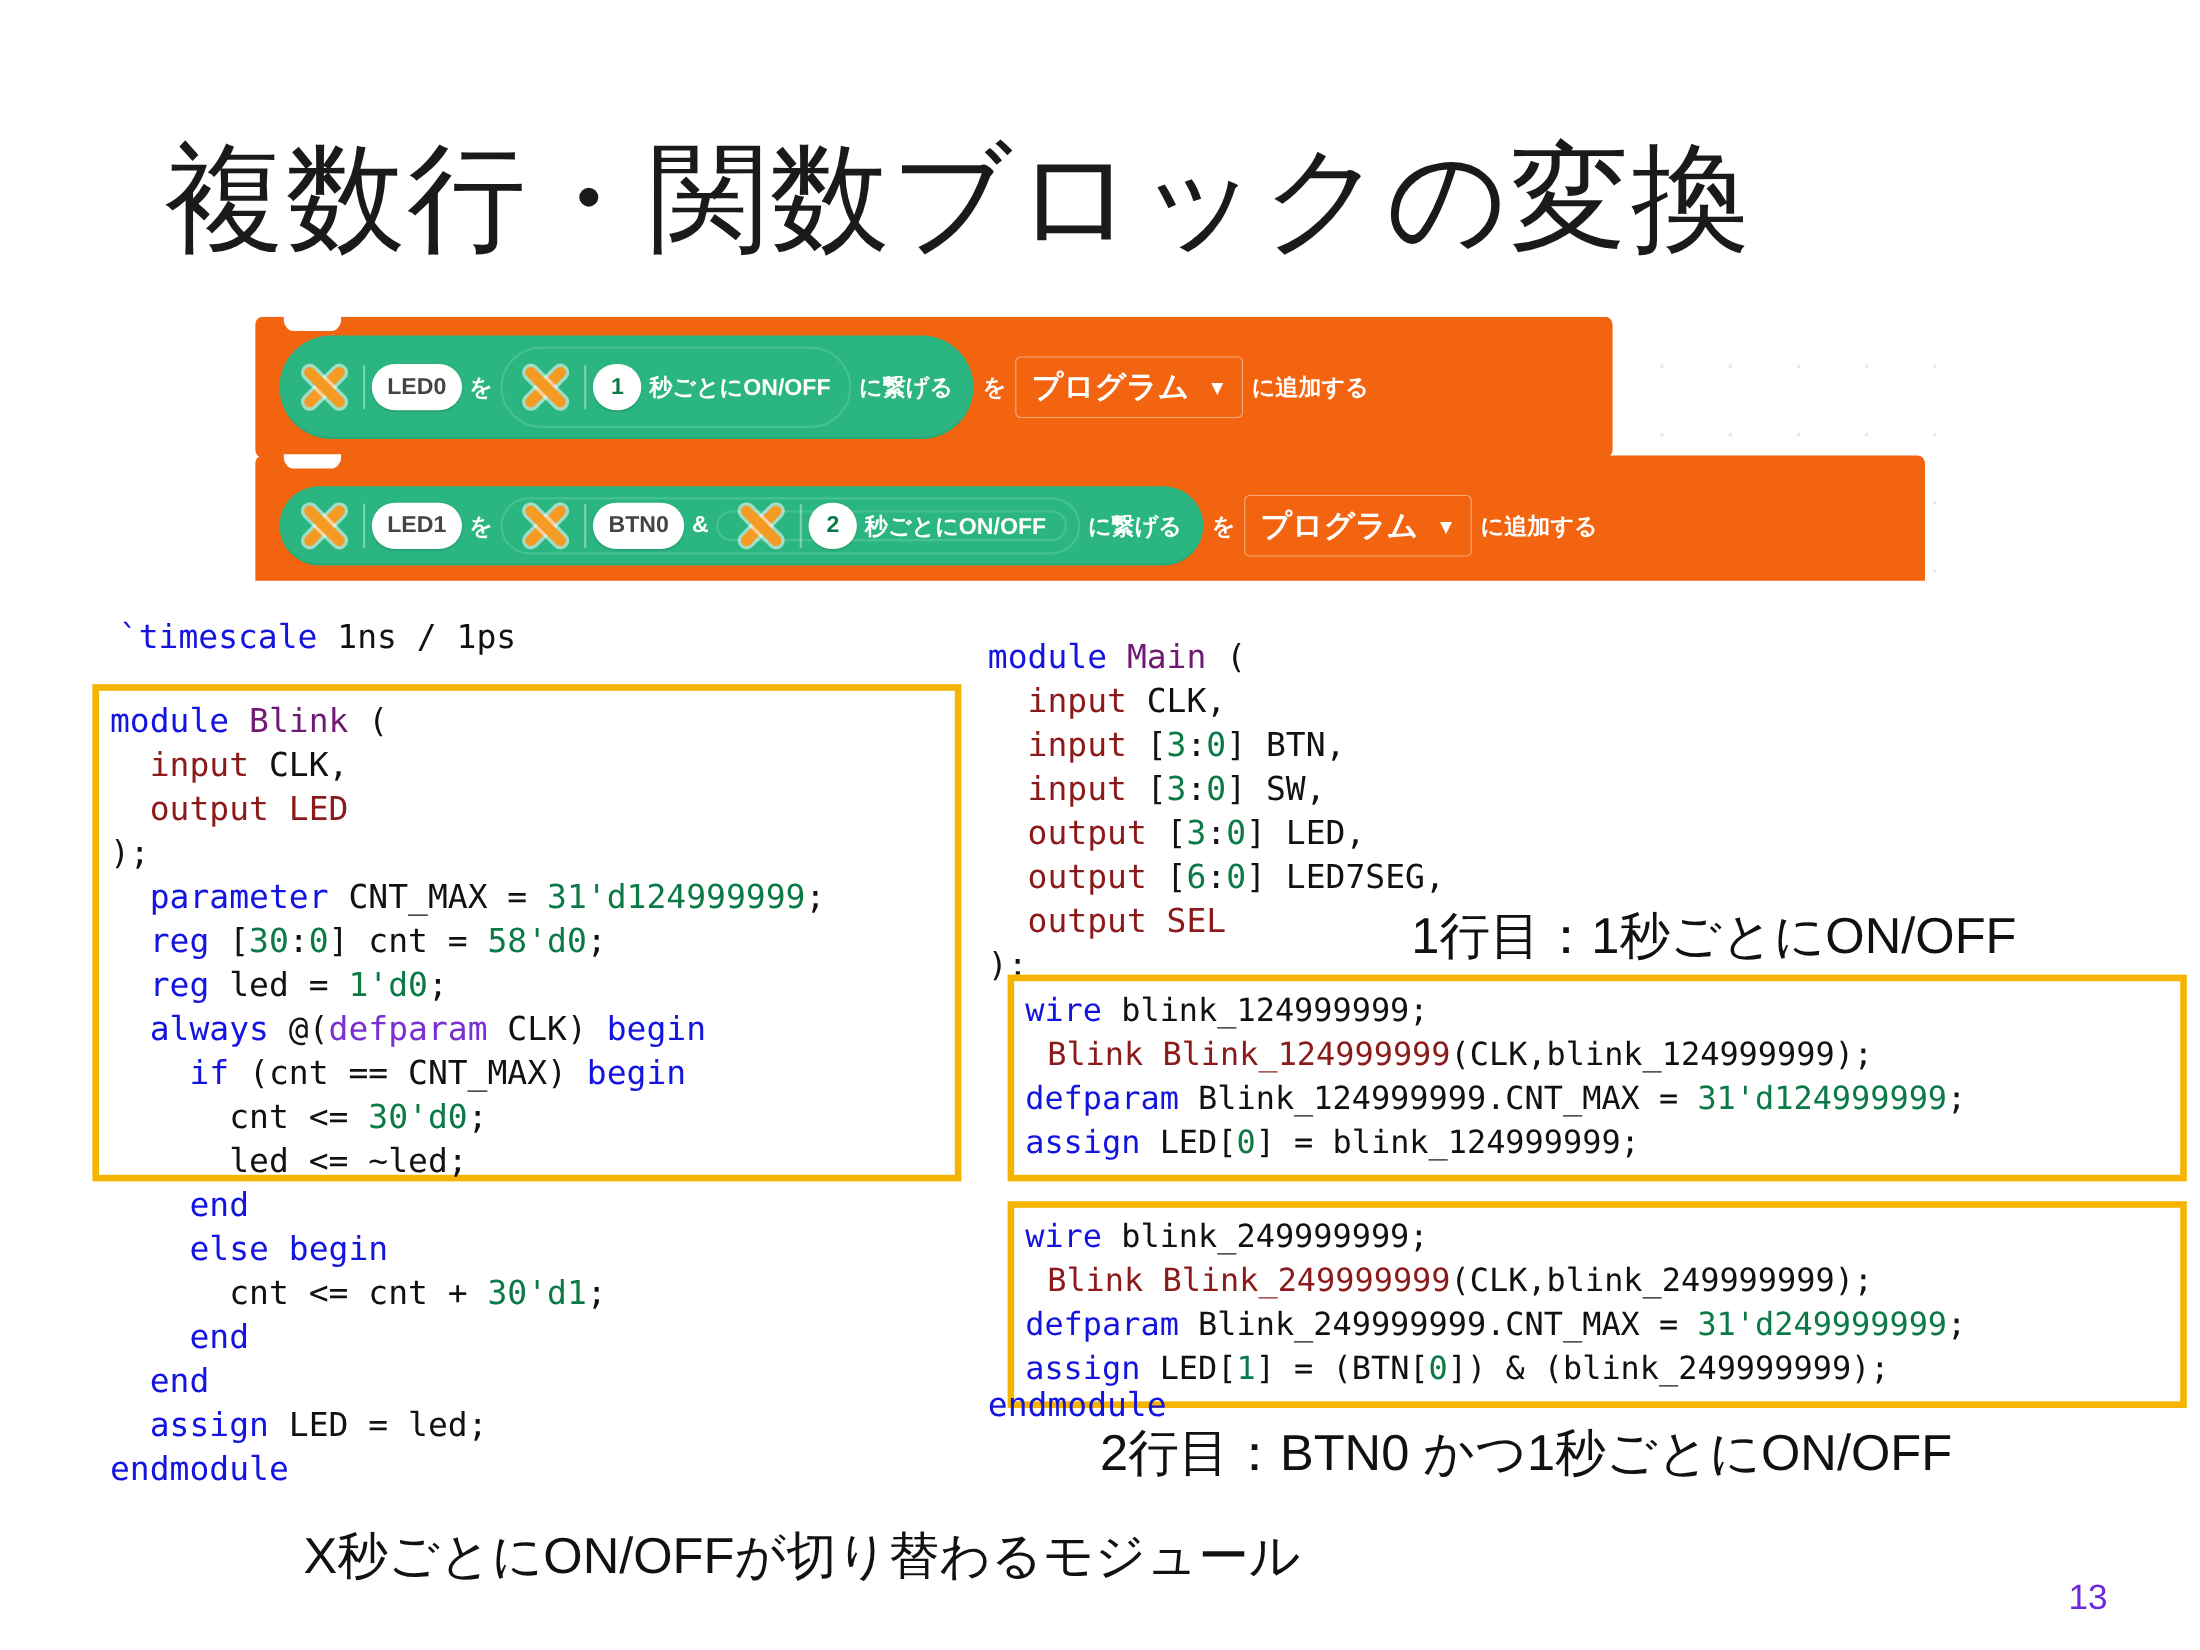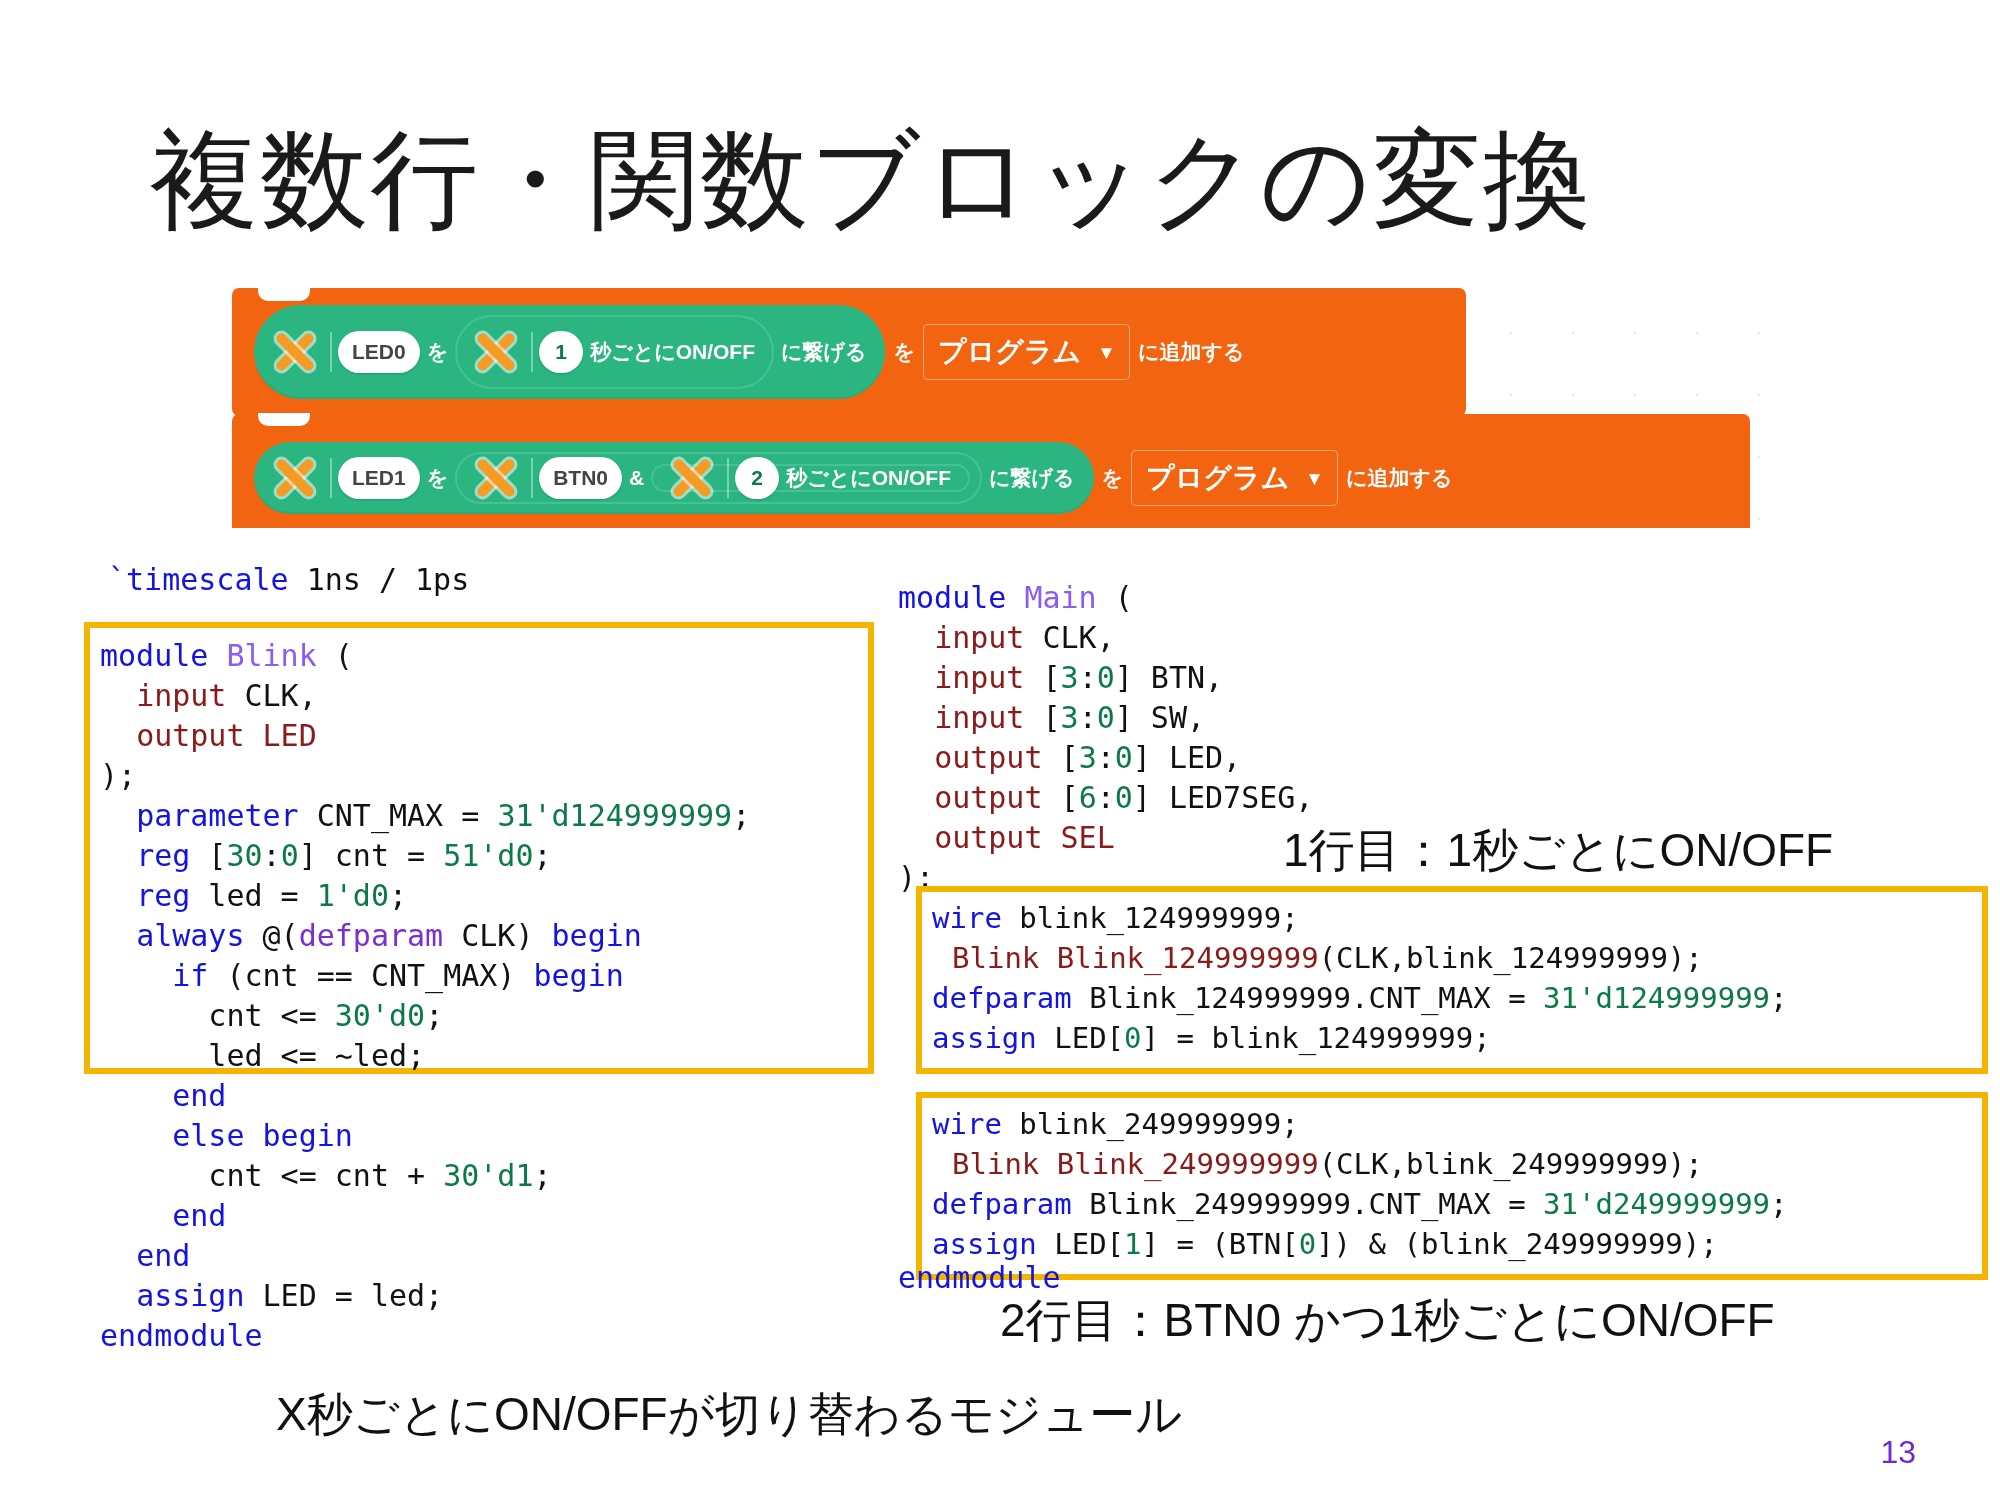--- a/index.html
+++ b/index.html
@@ -120,21 +120,21 @@
 
   
   .code{
     font-family:"DejaVu Sans Mono","Liberation Mono",monospace;
     font-size:30px;
     line-height:40px;
     white-space:pre;
     color:#111111;
   }
   .kw{color:#1414e0;}
-  .mod{color:#8b5cf6;}
+  .mod{color:#701a75;}
   .num{color:#0b7a46;}
   .port{color:#8b1a1a;}
   .inst{color:#8b1a1a;margin-left:20px;}
   .pp{color:#1414e0;}
   .pe{color:#7a2fd0;}
 
   .hl-box{
     position:absolute;
     border:6px solid #F5B400;
     background:#ffffff;
@@ -221,21 +221,21 @@
 
 <div class="code" style="position:absolute;left:108px;top:560px;"><span class="pp">`timescale</span><span> 1ns / 1ps</span></div>
 
 <div class="hl-box" style="left:84px;top:622px;width:790px;height:452px;"></div>
 
 <div class="code" style="position:absolute;left:100px;top:636px;width:760px;"><span class="kw">module</span> <span class="mod">Blink</span> (
   <span class="port">input</span> CLK,
   <span class="port">output LED</span>
 );
   <span class="kw">parameter</span> CNT_MAX = <span class="num">31'd124999999</span>;
-  <span class="kw">reg</span> [<span class="num">30</span>:<span class="num">0</span>] cnt = <span class="num">51'd0</span>;
+  <span class="kw">reg</span> [<span class="num">30</span>:<span class="num">0</span>] cnt = <span class="num">58'd0</span>;
   <span class="kw">reg</span> led = <span class="num">1'd0</span>;
   <span class="kw">always</span> @(<span class="pe">defparam</span> CLK) <span class="kw">begin</span>
     <span class="kw">if</span> (cnt == CNT_MAX) <span class="kw">begin</span>
       cnt &lt;= <span class="num">30'd0</span>;
       led &lt;= ~led;
     <span class="kw">end</span>
     <span class="kw">else begin</span>
       cnt &lt;= cnt + <span class="num">30'd1</span>;
     <span class="kw">end</span>
   <span class="kw">end</span>

